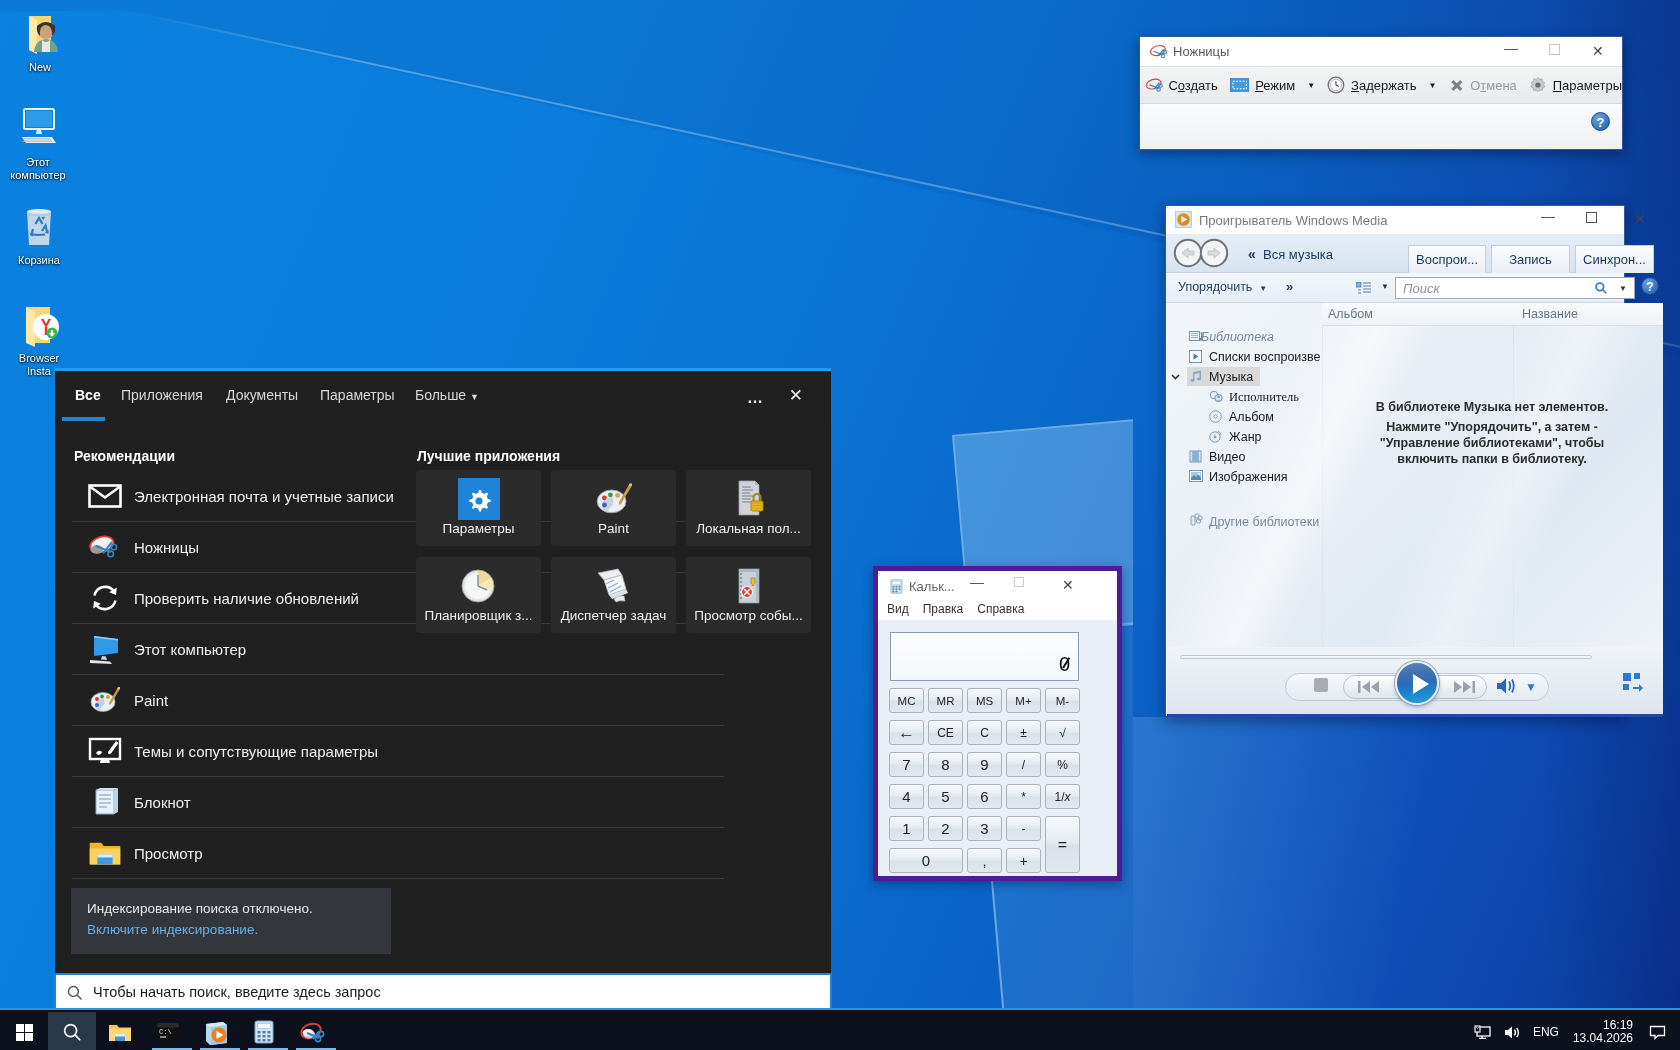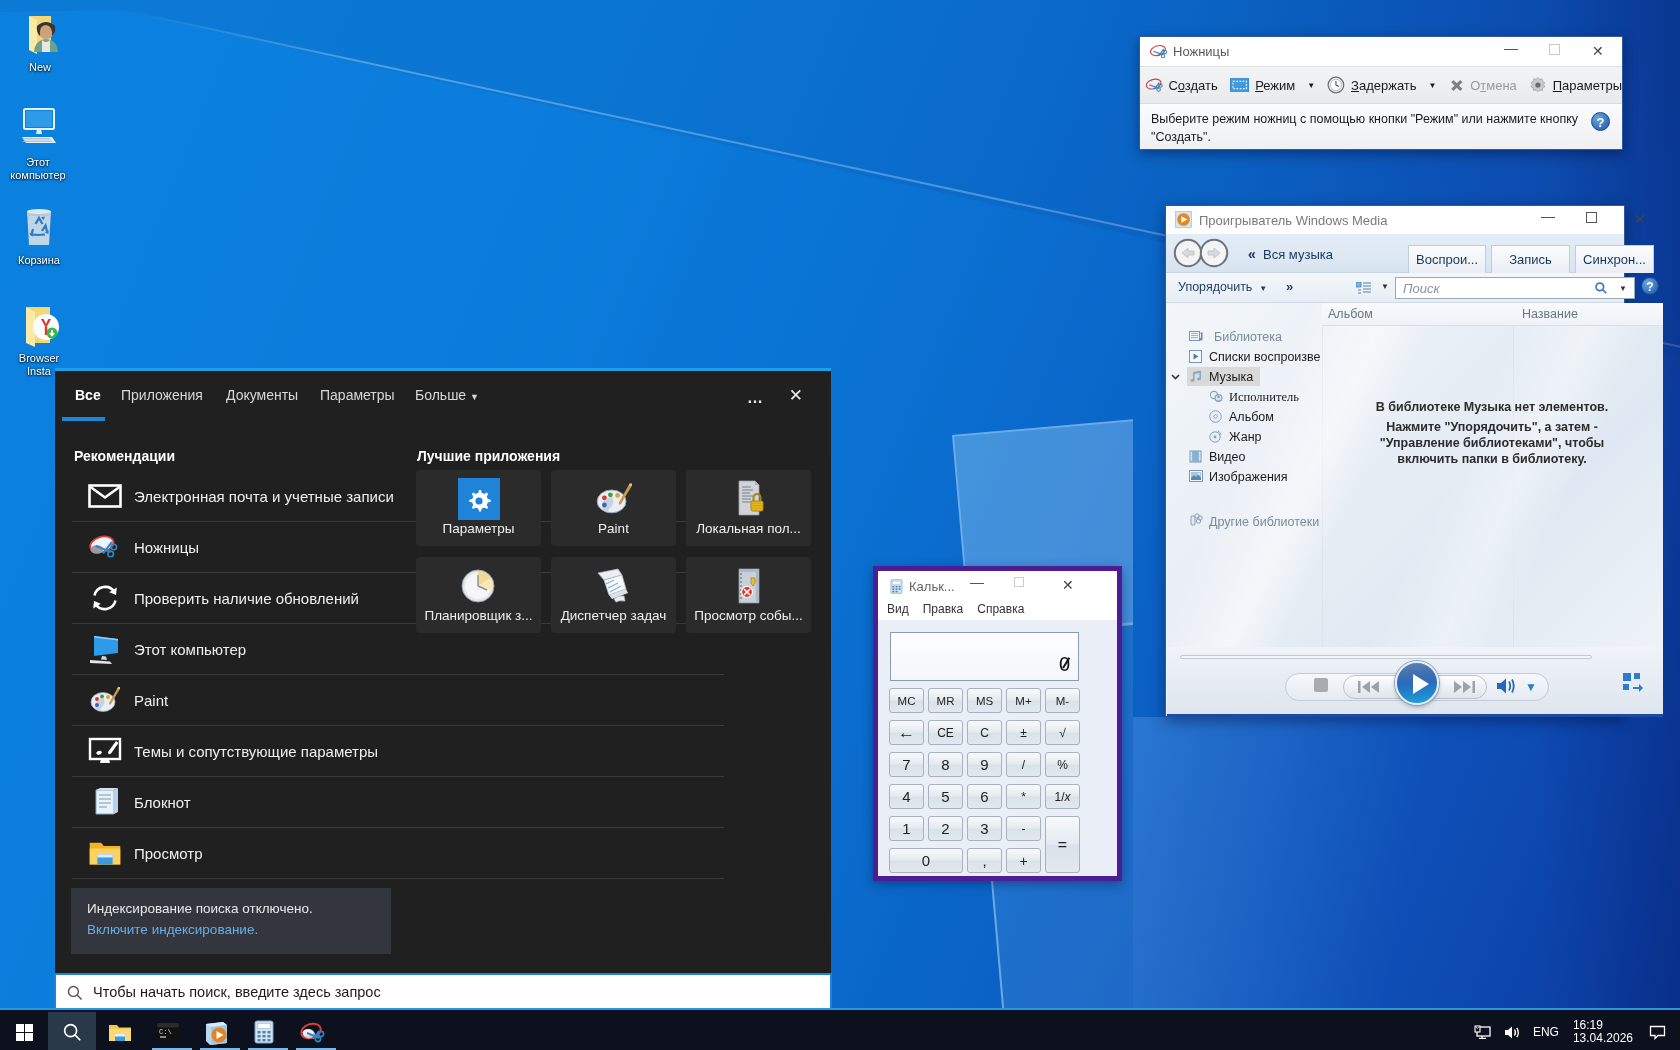--- a/index.html
+++ b/index.html
@@ -433,21 +433,21 @@
       <div style="position:absolute; left:200px; top:4px; font-size:12.5px; color:#6a7687;">Название</div>
     </div>
 
     <div id="wmptree" style="position:absolute; left:0; top:24px; width:155px; font-size:12.5px; color:#1a1a1a;">
         <div style="position:absolute; left:0; top:0px; width:155px; height:20px;">
           <div style="position:absolute; left:22px; top:3px;"><svg width="15" height="13" viewBox="0 0 15 13">
               <rect x="0.5" y="1.5" width="10" height="9" fill="#e8f0f8" stroke="#7a98b8"></rect>
               <path d="M2 3.5 L9 3.5 M2 5.5 L9 5.5 M2 7.5 L9 7.5" stroke="#9ab0c8" stroke-width="0.9"></path>
               <path d="M11 3 L13.5 2 L13.5 9 A1.8 1.2 0 1 1 11.9 8 L12 4 Z" fill="#6a88a8"></path>
             </svg></div>
-          <div style="position:absolute; left:47px; top:3px; color:#7a8a9a;">Библиотека</div>
+          <div style="position:absolute; left:34px; top:3px; color:#7a8a9a;font-style:italic;">Библиотека</div>
         </div>
         <div style="position:absolute; left:0; top:20px; width:155px; height:20px;">
           <div style="position:absolute; left:22px; top:3px;"><svg width="13" height="13" viewBox="0 0 13 13">
               <rect x="0.5" y="0.5" width="12" height="12" fill="#f4f8fc" stroke="#7a98b8"></rect>
               <path d="M4.5 3.5 L9.5 6.5 L4.5 9.5 Z" fill="#4a7eb2"></path>
             </svg></div>
           <div style="position:absolute; left:42px; top:3px; color:#1a1a1a;">Списки воспроизве</div>
         </div>
         <div style="position:absolute; left:0; top:40px; width:155px; height:20px;">
           <div style="position:absolute; left:20px; top:0; width:73px; height:19px; background:#d9d9d9;"></div>
@@ -597,21 +597,20 @@
         <path d="M3 6 L6 3 L10.5 7.5 L15 3 L18 6 L13.5 10.5 L18 15 L15 18 L10.5 13.5 L6 18 L3 15 L7.5 10.5 Z" fill="#808080"></path>
       </svg>
     <span style="margin-left:6px; color:#9a9a9a;">О<u>т</u>мена</span>
     <svg width="24" height="24" viewBox="0 0 24 24" style="margin-left:12px;">
         <path d="M12 2 L14.5 5 L18 4 L19 8 L22 9.5 L20.5 13 L22.5 16 L19 18 L18.5 21.5 L14.5 21 L12 23.5 L9.5 21 L5.5 21.5 L5 18 L1.5 16 L3.5 13 L2 9.5 L5 8 L6 4 L9.5 5 Z" fill="#c8cacc" stroke="#8a8e92" stroke-width="0.8" transform="scale(0.9) translate(1.3 0)"></path>
         <circle cx="12" cy="12" r="3.5" fill="#6a6e72"></circle>
       </svg>
     <span style="margin-left:6px;"><u>П</u>араметры</span>
   </div>
   <div style="height:45px; background:linear-gradient(#fafbfc,#eef0f2); position:relative; font-size:12.5px; color:#1a1a1a;">
-    <div style="position:absolute; left:11px; top:6px; line-height:18px; width:440px;">Выберите режим ножниц с помощью кнопки "Режим" или нажмите кнопку<br>"Создать".</div>
     <div style="position:absolute; right:12px; top:8px; width:19px; height:19px; border-radius:50%; background:radial-gradient(circle at 35% 30%, #6aa6e0, #1a56a8); color:#fff; font-size:13px; font-weight:bold; text-align:center; line-height:19px; border:1px solid #1a4888;">?</div>
   </div>
 </div>
 
 <div id="taskbar">
   <div class="tbi" style="left:0;">
     <svg width="17" height="17" viewBox="0 0 17 17" fill="#fff">
         <rect x="0" y="0" width="8" height="8"></rect>
         <rect x="9" y="0" width="8" height="8"></rect>
         <rect x="0" y="9" width="8" height="8"></rect>
@@ -685,18 +684,18 @@
         <rect x="3" y="2" width="13" height="9" fill="none" stroke="#fff" stroke-width="1.3"></rect>
         <path d="M8 11 L8 13 M5 13.3 L12 13.3" stroke="#fff" stroke-width="1.3"></path>
         <rect x="1" y="1" width="5" height="6" fill="#0e1522" stroke="#fff" stroke-width="1.1"></rect>
         <path d="M2.2 2.2 L3.4 3.4 M4.6 2.2 L3.4 3.4" stroke="#fff" stroke-width="0.9"></path>
       </svg>
     <svg width="18" height="15" viewBox="0 0 18 15" style="margin-right:12px;">
         <path d="M2 5 L5 5 L9 1.5 L9 13.5 L5 10 L2 10 Z" fill="#fff"></path>
         <path d="M11.5 4.5 Q13.5 7.5 11.5 10.5 M13.8 2.8 Q16.8 7.5 13.8 12.2" stroke="#fff" stroke-width="1.3" fill="none"></path>
       </svg>
     <div style="margin-right:14px;">ENG</div>
-    <div style="text-align:left; line-height:13px; margin-right:16px;">16:19<br>13.04.2026</div>
+    <div style="text-align:right; line-height:13px; margin-right:16px;">16:19<br>13.04.2026</div>
     <svg width="17" height="15" viewBox="0 0 17 15" style="margin-right:14px;">
         <path d="M1.5 1.5 L15.5 1.5 L15.5 10.5 L9 10.5 L6 13.5 L6 10.5 L1.5 10.5 Z" fill="none" stroke="#fff" stroke-width="1.3"></path>
       </svg>
   </div>
 </div>
 
 </body></html>

